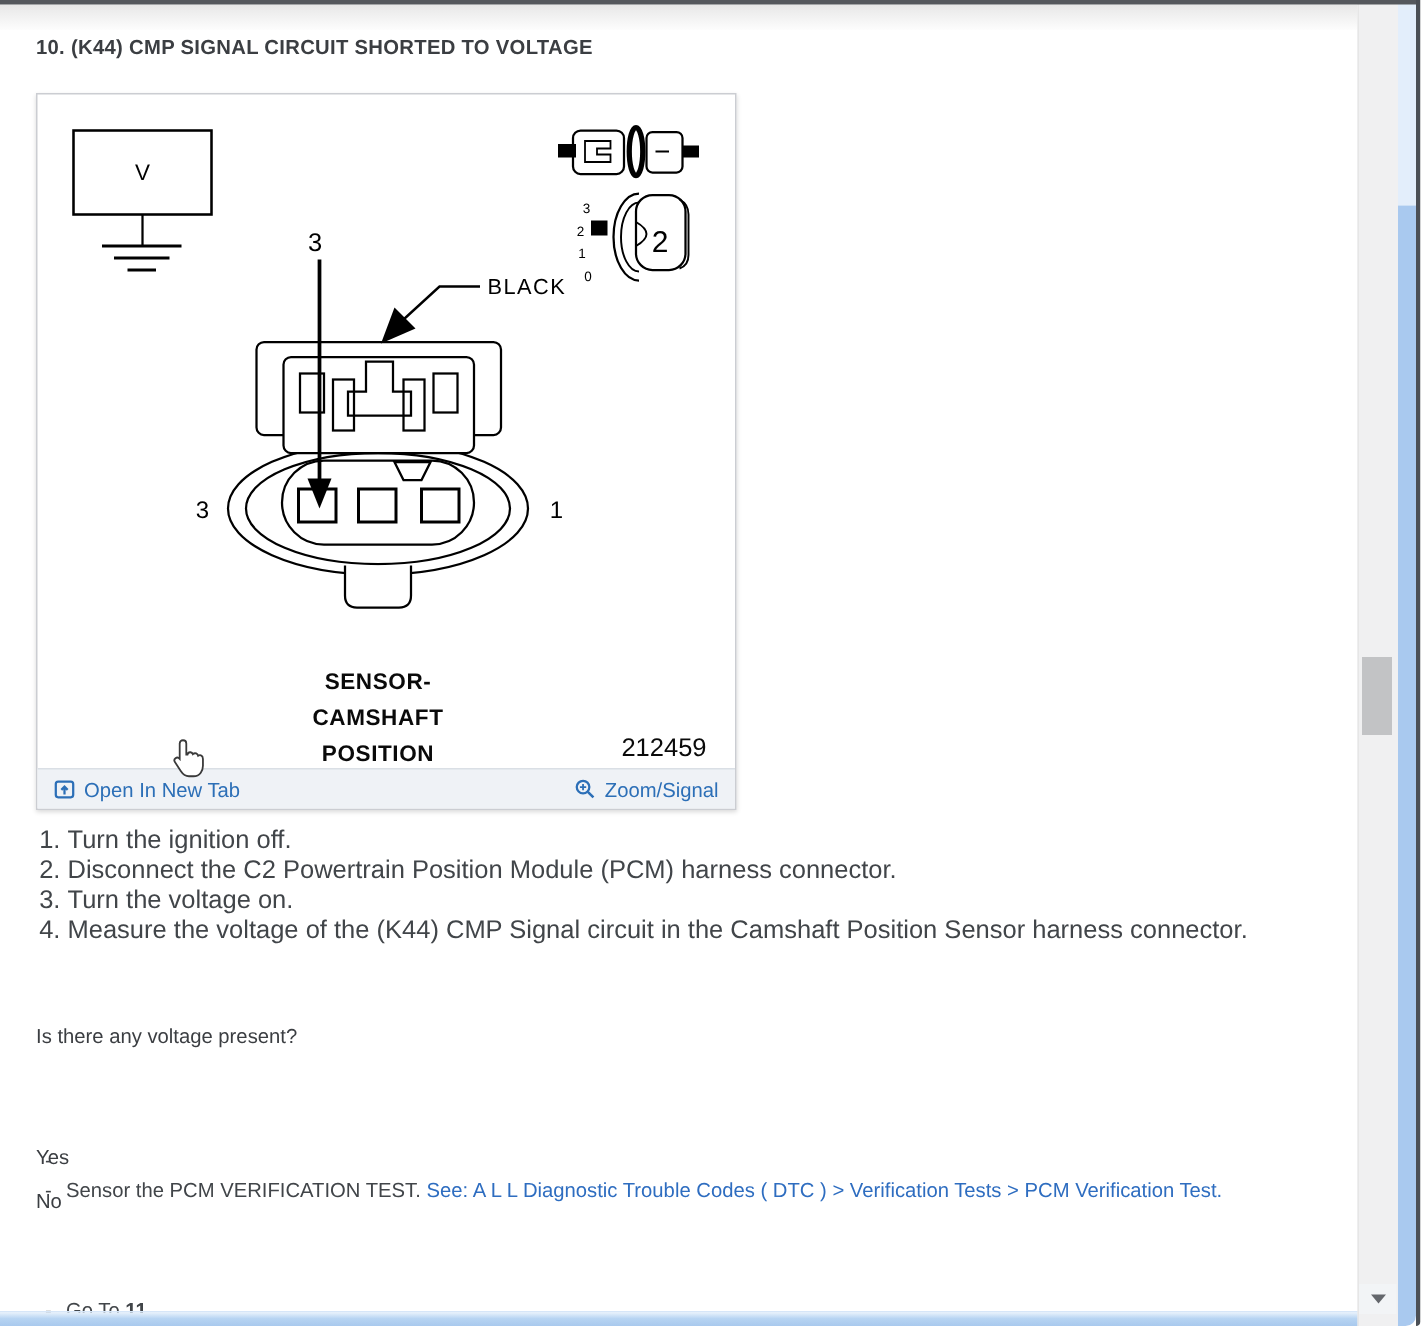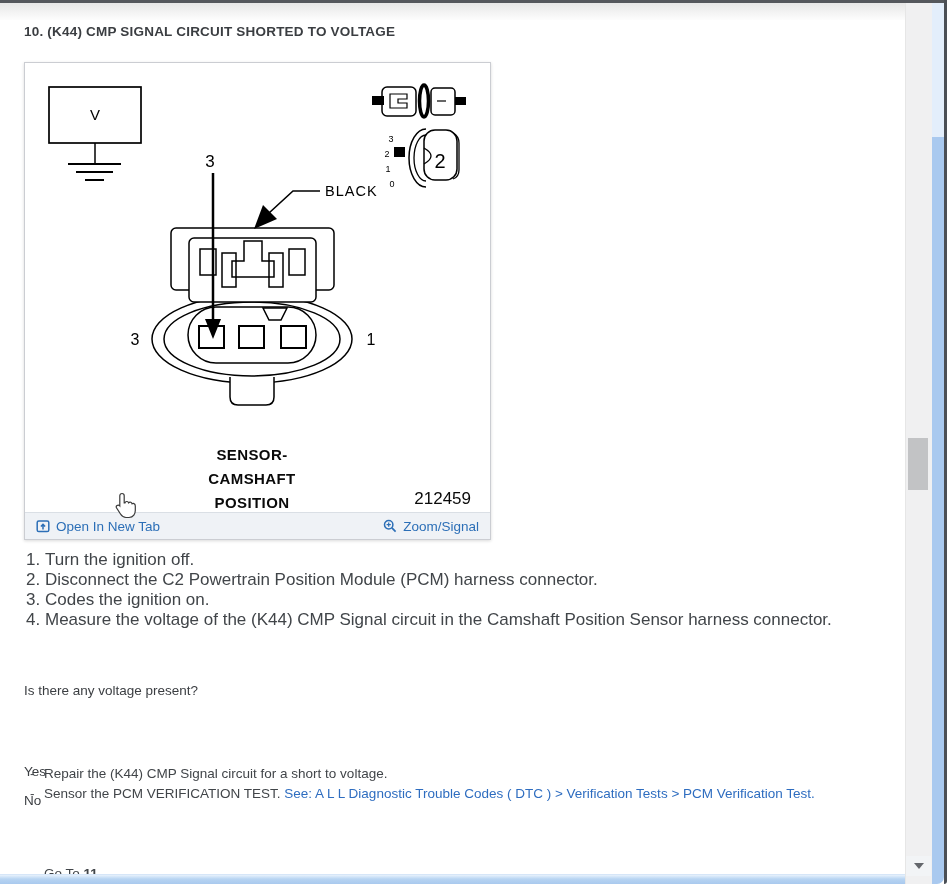--- a/index.html
+++ b/index.html
@@ -155,31 +155,30 @@
     </div>
   </div>
 
   <svg class="cursor" width="22" height="27" viewBox="0 0 22 27">
     <path d="M7,1.5 C8.3,1.5 9.2,2.4 9.2,3.7 L9.2,11 L10,11 C10.2,10 11,9.4 12,9.5 C12.8,9.6 13.3,10 13.6,10.8 C14.2,10.2 15,10 15.8,10.3 C16.5,10.6 16.9,11 17.1,11.8 C17.7,11.4 18.4,11.3 19,11.6 C20,12 20.3,12.8 20.3,14 L20.3,18.5 C20.3,21.5 18.5,25.5 14,25.5 L11,25.5 C8.5,25.5 7,24.3 5.5,22 L1.6,16 C1,15.1 1.2,14.1 2,13.5 C2.9,12.8 4,13 4.8,13.9 L4.8,3.7 C4.8,2.4 5.7,1.5 7,1.5 Z" fill="#fff" stroke="#3a3a3a" stroke-width="1.2"></path>
   </svg>
 
   <ol class="steps">
     <li>Turn the ignition off.</li>
     <li>Disconnect the C2 Powertrain Position Module (PCM) harness connector.</li>
-    <li>Codes the ignition on.</li>
+    <li>Turn the voltage on.</li>
     <li>Measure the voltage of the (K44) CMP Signal circuit in the Camshaft Position Sensor harness connector.</li>
   </ol>
 
   <p class="q-label" style="top:683px;">Is there any voltage present?</p>
 
   <p class="ans-label" style="top:764px;">Yes</p>
   <div class="dash-list" style="top:764px;">
     <div class="dash-row">
       <span class="dash">-</span>
-      <span>Repair the (K44) CMP Signal circuit for a short to voltage.</span>
     </div>
     <div class="dash-row">
       <span class="dash">-</span>
       <span><span>Sensor the PCM VERIFICATION TEST. </span><a class="inline-link">See: A L L Diagnostic Trouble Codes ( DTC ) &gt; Verification Tests &gt; PCM Verification Test.</a></span>
     </div>
   </div>
 
   <p class="ans-label" style="top:793px;">No</p>
   <div class="dash-list" style="top:864px;">
     <div class="dash-row">

